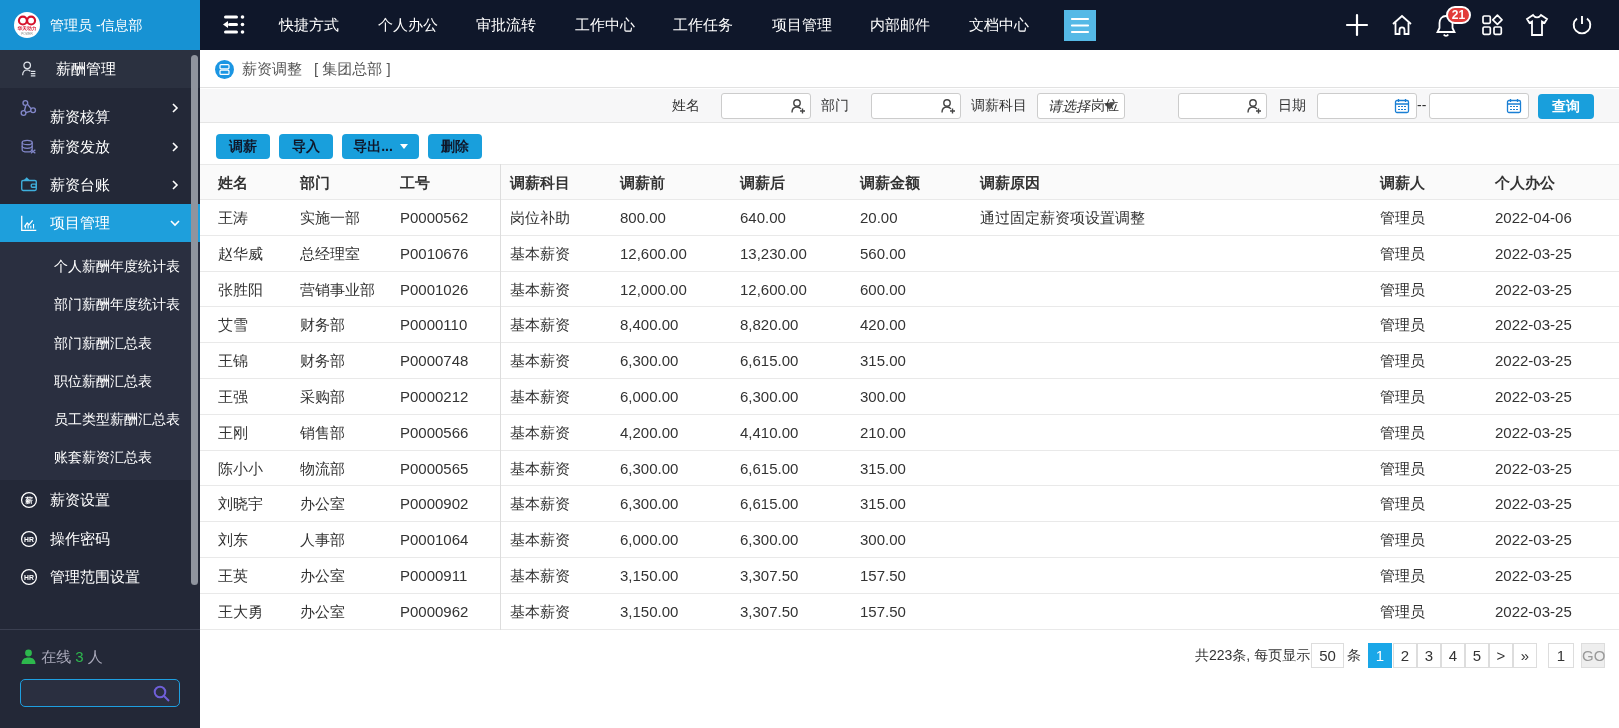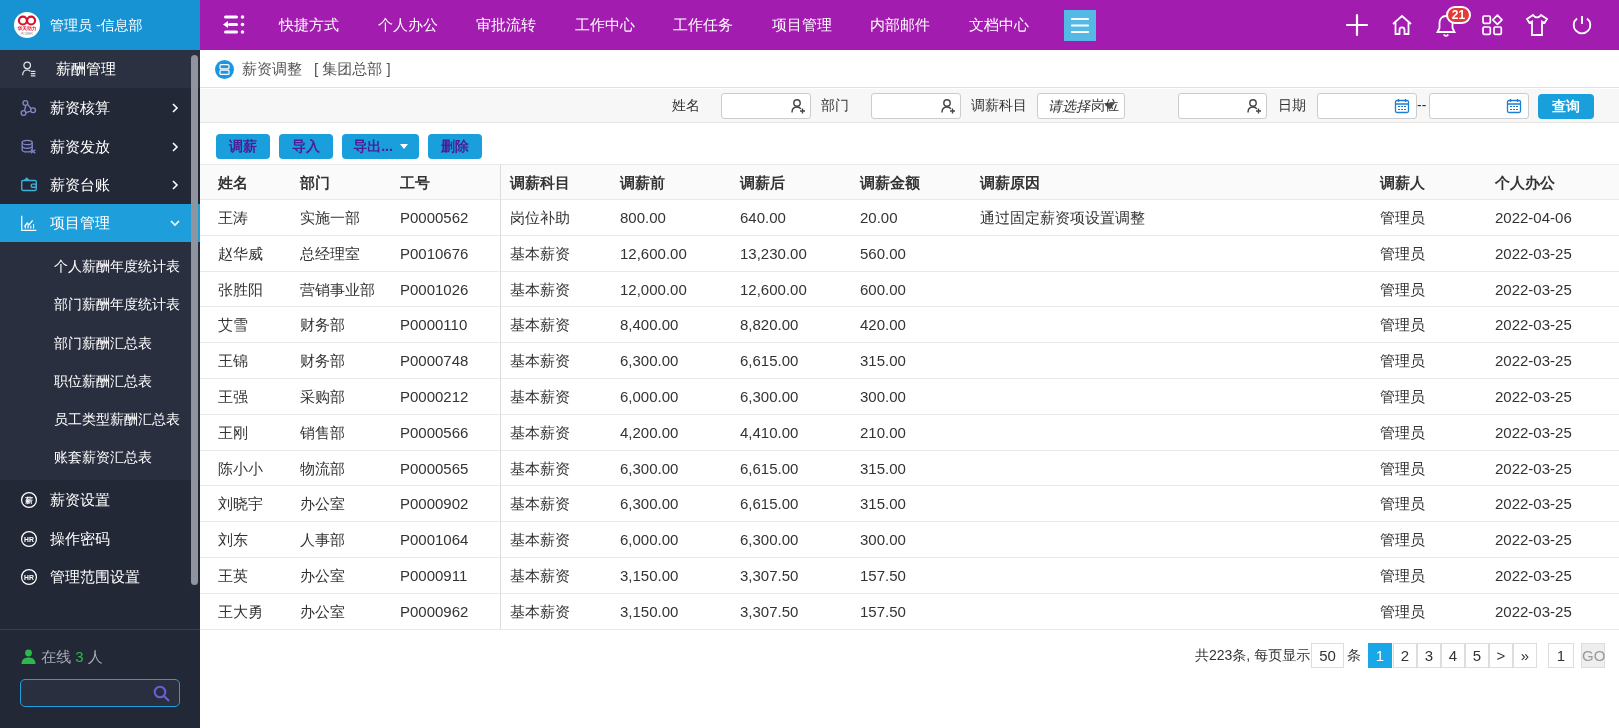--- a/index.html
+++ b/index.html
@@ -16,39 +16,39 @@
 .sb-item .ico { position:absolute; left:19px; top:50%; transform:translateY(-50%); width:20px; height:20px; }
 .sb-item .chev { position:absolute; right:20px; top:50%; transform:translateY(-50%); width:10px; height:10px; }
 .sb-sub { position:absolute; left:0; top:242px; width:200px; height:238px; background:#2a2f40; padding-top:5px; }
 .sb-sub div { height:38.3px; line-height:38.3px; padding-left:54px; color:#fff; font-size:14px; }
 .sb-sep { position:absolute; left:0; top:629px; width:200px; border-top:1px solid #3a3f50; }
 .sb-online { position:absolute; left:20px; top:648px; color:#aab; font-size:15px; }
 .sb-search { position:absolute; left:20px; top:679px; width:160px; height:28px; border:1px solid #1e9fe0; border-radius:5px; background:#2a2f40; }
 .sb-scroll { position:absolute; right:2px; top:55px; width:7px; height:530px; background:#8f949e; border-radius:4px; }
 
 
-#nav { position:absolute; left:200px; top:0; width:1419px; height:54px; background:#a21caf; }
+#nav { position:absolute; left:200px; top:0; width:1419px; height:54px; background:#0f172a; }
 .nav-menu { position:absolute; top:0; height:50px; line-height:50px; color:#fff; font-size:15px; text-align:center; }
 .nav-sq { position:absolute; left:864px; top:10px; width:32px; height:31px; background:#55b9e6; }
 
 
 #crumb { position:absolute; left:200px; top:50px; width:1419px; height:38px; background:#fff; border-bottom:1px solid #e2e2e2; }
 #crumb .txt { position:absolute; top:0; line-height:38px; color:#555; font-size:15px; }
 
 
 #filter { position:absolute; left:200px; top:89px; width:1419px; height:34px; background:#f7f7f8; border-bottom:1px solid #e5e5e5; }
 .f-lab { position:absolute; top:0; line-height:33px; color:#333; font-size:14px; }
 .f-in { position:absolute; top:4px; height:26px; background:#fff; border:1px solid #ccc; border-radius:3px; }
 .p-ico { position:absolute; right:3px; top:3px; width:18px; height:18px; }
 .c-ico { position:absolute; right:6px; top:4px; width:16px; height:16px; }
 .f-btn { position:absolute; left:1338px; top:5px; width:56px; height:25px; background:#199fdc; border-radius:4px; color:#fff; font-size:14px; font-weight:bold; text-align:center; line-height:25px; }
 
 
 #toolbar { position:absolute; left:200px; top:124px; width:1419px; height:40px; background:#fff; }
-.t-btn { position:absolute; top:10px; height:25px; background:#199fdc; border-radius:4px; color:#4c1d95; font-size:14px; font-weight:bold; text-align:center; line-height:25px; }
+.t-btn { position:absolute; top:10px; height:25px; background:#199fdc; border-radius:4px; color:#0f172a; font-size:14px; font-weight:bold; text-align:center; line-height:25px; }
 
 
 #table { position:absolute; left:200px; top:164px; width:1419px; }
 .th { position:absolute; height:36px; line-height:36px; font-weight:bold; color:#333; font-size:15px; }
 .thead { position:relative; height:36px; background:#fafafa; border-top:1px solid #e9e9e9; border-bottom:1px solid #e9e9e9; }
 .trow { position:relative; height:35.8px; border-bottom:1px solid #e9e9e9; background:#fff; }
 .td { position:absolute; height:35px; line-height:35px; color:#333; font-size:15px; white-space:nowrap; }
 .vline { position:absolute; left:300px; top:0; width:1px; height:466px; background:#ddd; }
 
 
@@ -82,21 +82,21 @@
     </svg>
     <span class="txt">薪酬管理</span>
   </div>
   <div class="sb-item" style="top:88px;">
     <svg class="ico" viewBox="0 0 22 22" fill="none" stroke="#8287c9" stroke-width="1.5">
       <circle cx="7" cy="5.5" r="2.6"></circle>
       <circle cx="5" cy="16.5" r="2.6"></circle>
       <circle cx="15.5" cy="13.5" r="2.6"></circle>
       <path d="M7.5 8.2 L6 14 M9 6.5 L13.5 12 M7.5 16 L13 14.5"></path>
     </svg>
-    <span class="txt" style="left:50px;">薪资核算</span>
+    <span class="txt" style="left:50px;margin-top:9px;">薪资核算</span>
     <svg class="chev" viewBox="0 0 10 10" fill="none" stroke="#fff" stroke-width="1.6">
           <path d="M3 1 L7 5 L3 9"></path>
         </svg>
   </div>
   <div class="sb-item" style="top:127px;">
     <svg class="ico" viewBox="0 0 22 22" fill="none" stroke="#8287c9" stroke-width="1.4">
       <ellipse cx="9" cy="6" rx="5.5" ry="2.4"></ellipse>
       <path d="M3.5 6 v4 c0 1.3 2.5 2.4 5.5 2.4 s5.5-1.1 5.5-2.4 v-4"></path>
       <path d="M3.5 10 v4 c0 1.3 2.5 2.4 5.5 2.4 s5.5-1.1 5.5-2.4 v-4"></path>
       <path d="M13 14 l5 4 M18 14 l-5 4"></path>

